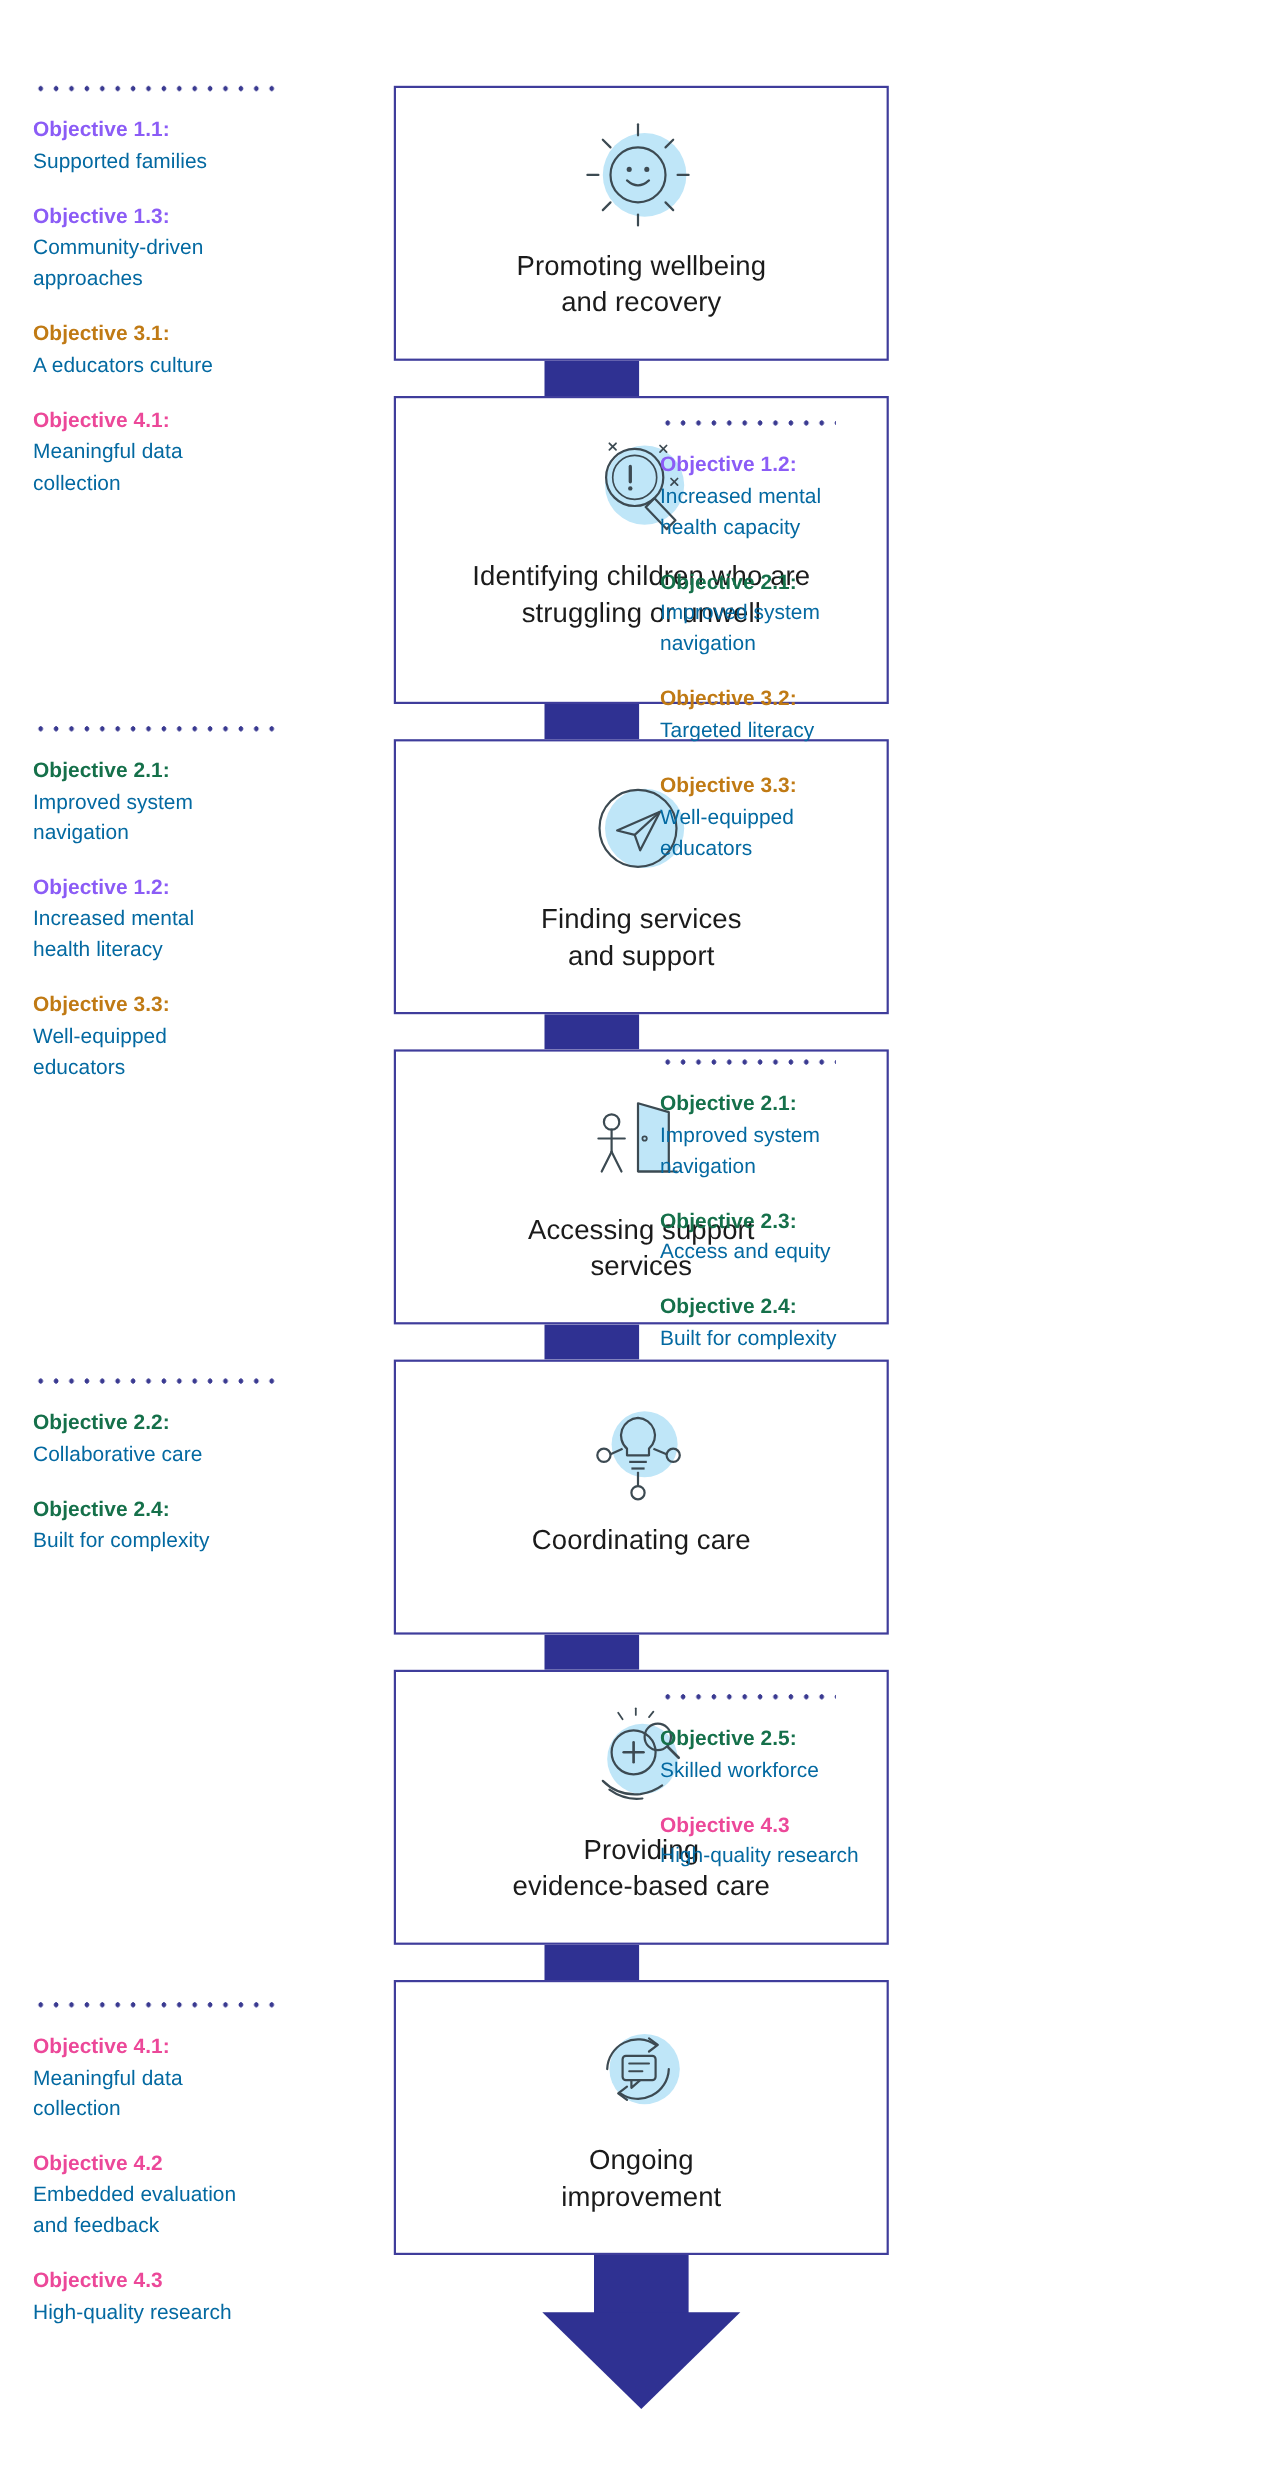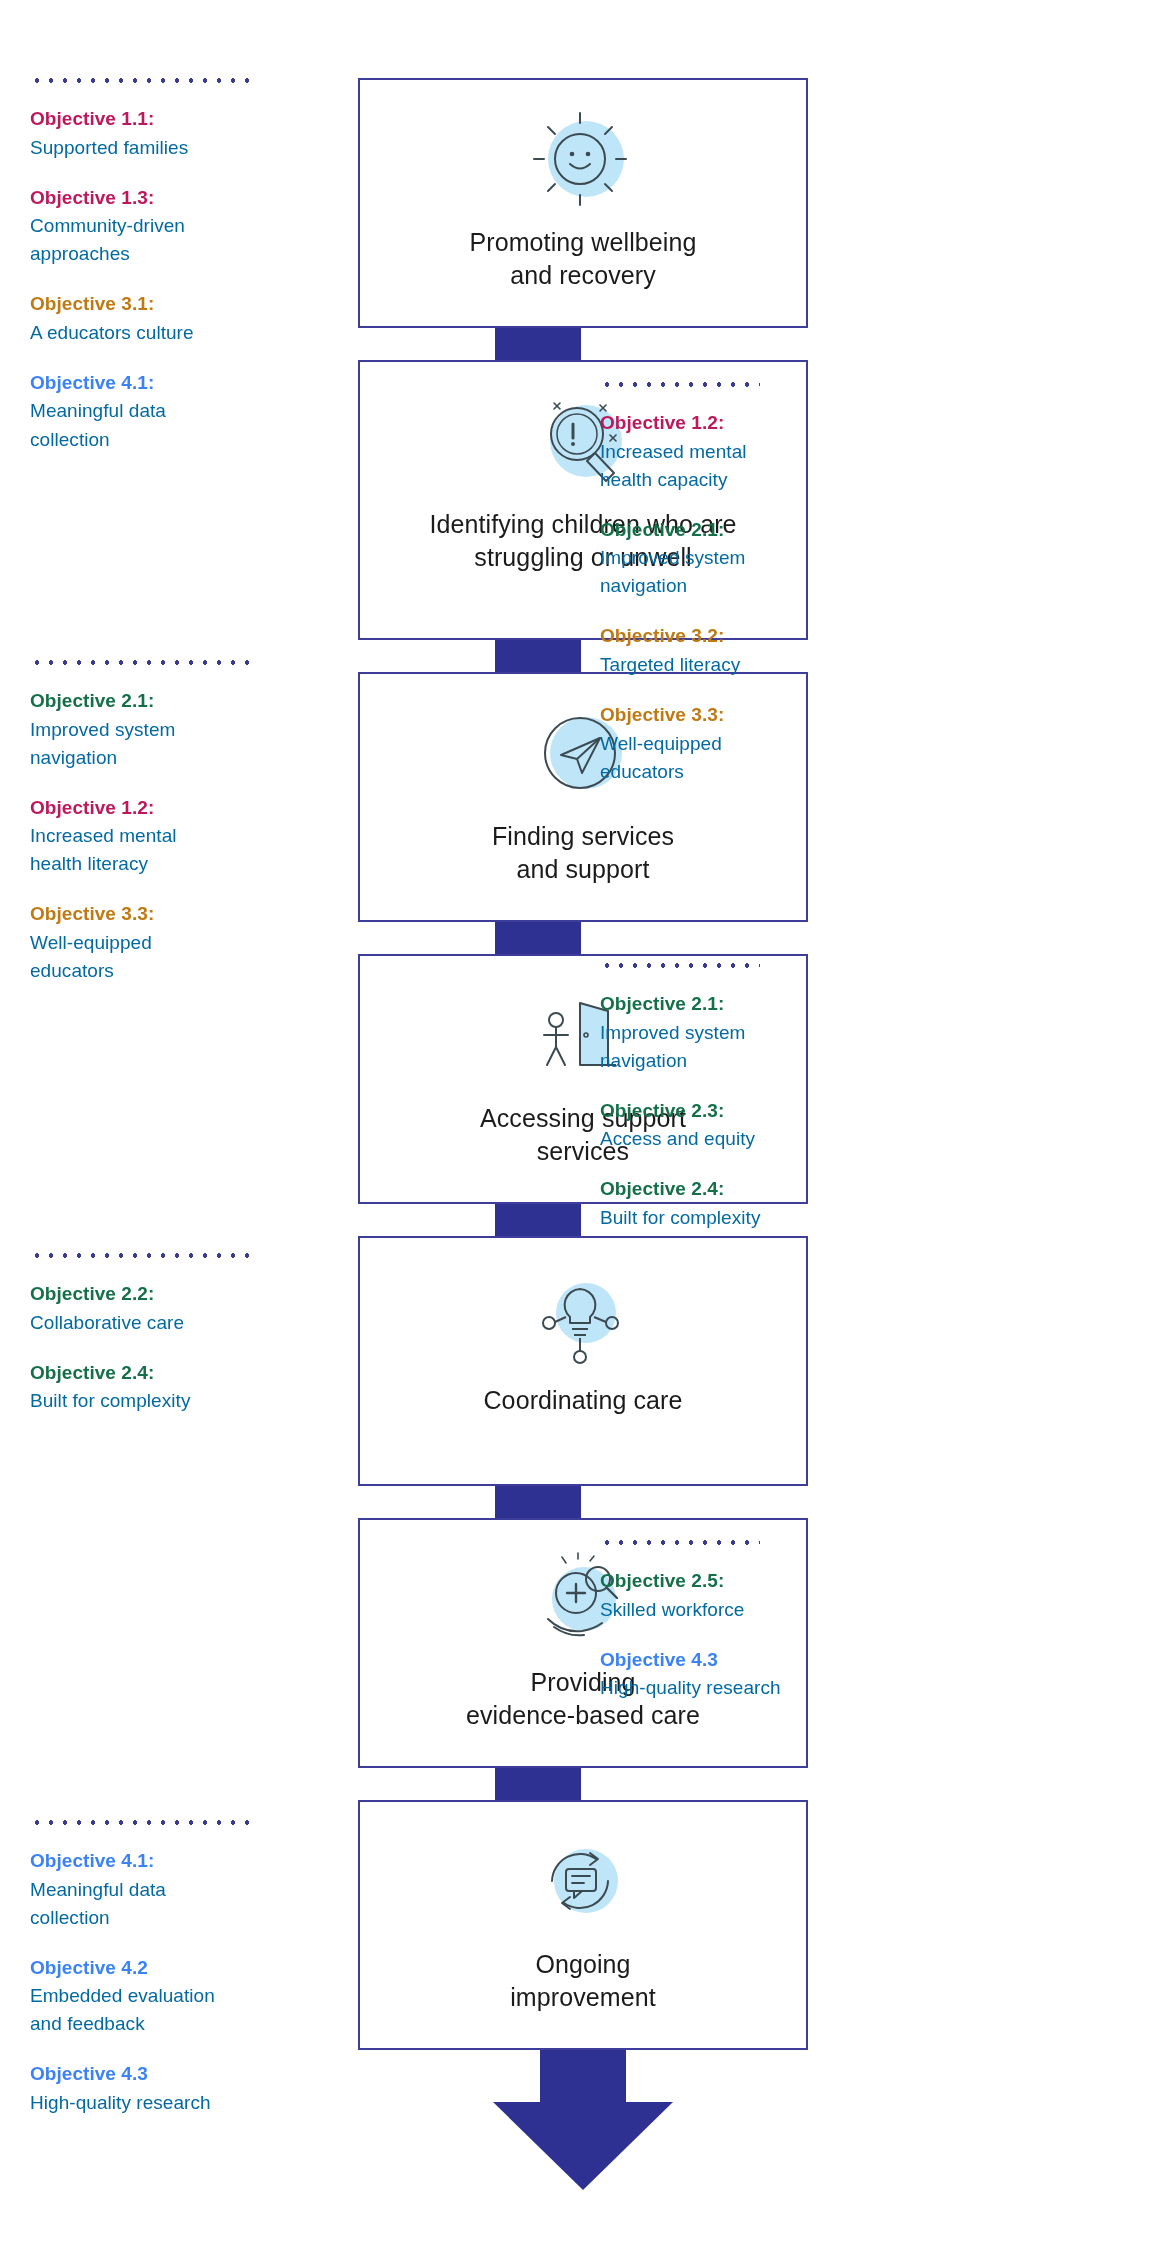--- a/index.html
+++ b/index.html
@@ -127,24 +127,24 @@
   }
   .obj-desc {
     font-size: 19px;
     font-weight: 400;
     line-height: 1.48;
     color: #0369a1;
     letter-spacing: .05px;
   }
 
   
-  .c1 { color: #be185d; }
+  .c1 { color: #8b5cf6; }
   .c2 { color: #15704a; }
   .c3 { color: #c07a14; }
-  .c4 { color: #3b82f6; }
+  .c4 { color: #ec4899; }
 
   
   .icon-svg { display: block; overflow: visible; }
 </style>
 </head>
 <body>
 
 <div class="canvas">
 
   <div class="flow-column">

